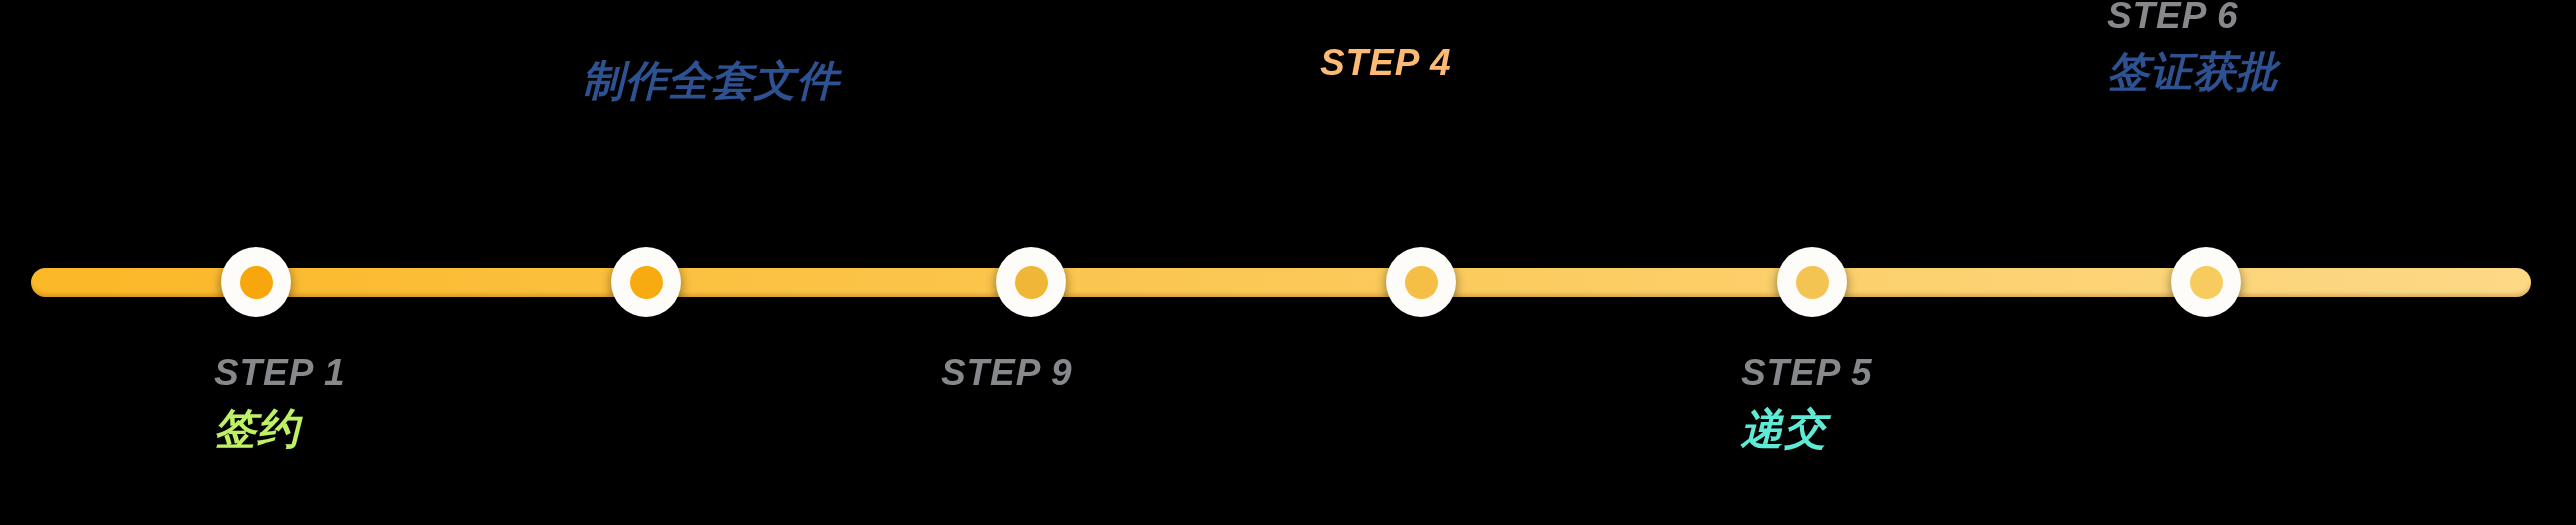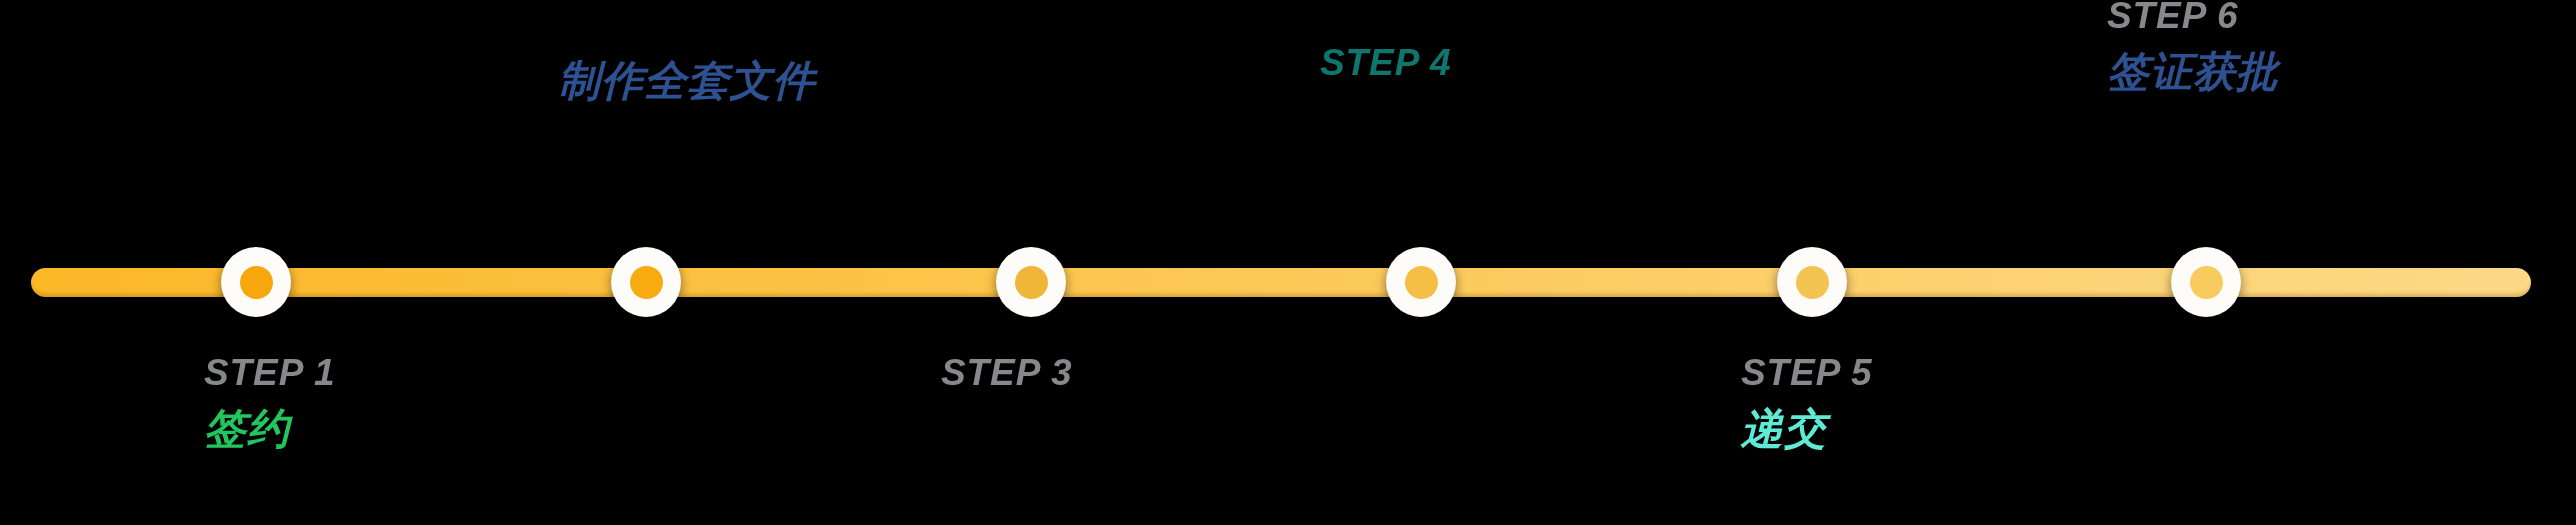--- a/index.html
+++ b/index.html
@@ -85,35 +85,35 @@
   <div class="node" style="left: 1386px; background: rgb(253, 252, 248);">
     <div class="dot" style="background: rgb(245, 190, 69);"></div>
   </div>
   <div class="node" style="left: 1777px; background: rgb(253, 252, 248);">
     <div class="dot" style="background: rgb(244, 196, 82);"></div>
   </div>
   <div class="node" style="left: 2171px; background: rgb(253, 252, 248);">
     <div class="dot" style="background: rgb(248, 203, 94);"></div>
   </div>
 
-  <div class="step-block" style="left:204px; top:354px">
+  <div class="step-block" style="left:214px; top:354px">
     <div class="step-label" style="color: rgb(134, 136, 139);">STEP 1</div>
-    <div class="step-name" style="color: #22c55e;">签约</div>
+    <div class="step-name" style="color: #bef264;">签约</div>
   </div>
 
   <div class="step-block" style="left:558px; top:44px">
-    <div class="step-name" style="color: rgb(46, 81, 145);">制作全套文件</div>
+    <div class="step-name" style="color: rgb(46, 81, 145); margin-left: 24px;">制作全套文件</div>
   </div>
 
   <div class="step-block" style="left:941px; top:354px">
-    <div class="step-label" style="color: rgb(134, 136, 139);">STEP 3</div>
+    <div class="step-label" style="color: rgb(134, 136, 139);">STEP 9</div>
   </div>
 
   <div class="step-block" style="left:1320px; top:44px">
-    <div class="step-label" style="color: #0f766e;">STEP 4</div>
+    <div class="step-label" style="color: #fdba74;">STEP 4</div>
   </div>
 
   <div class="step-block" style="left:1741px; top:354px">
     <div class="step-label" style="color: rgb(134, 136, 139); font-style: italic;">STEP 5</div>
     <div class="step-name" style="color: #5eead4;">递交</div>
   </div>
 
   <div class="step-block" style="left:2107px; top:-2.6px">
     <div class="step-label" style="color: rgb(134, 136, 139);">STEP 6</div>
     <div class="step-name" style="color: rgb(46, 81, 145);">签证获批</div>

